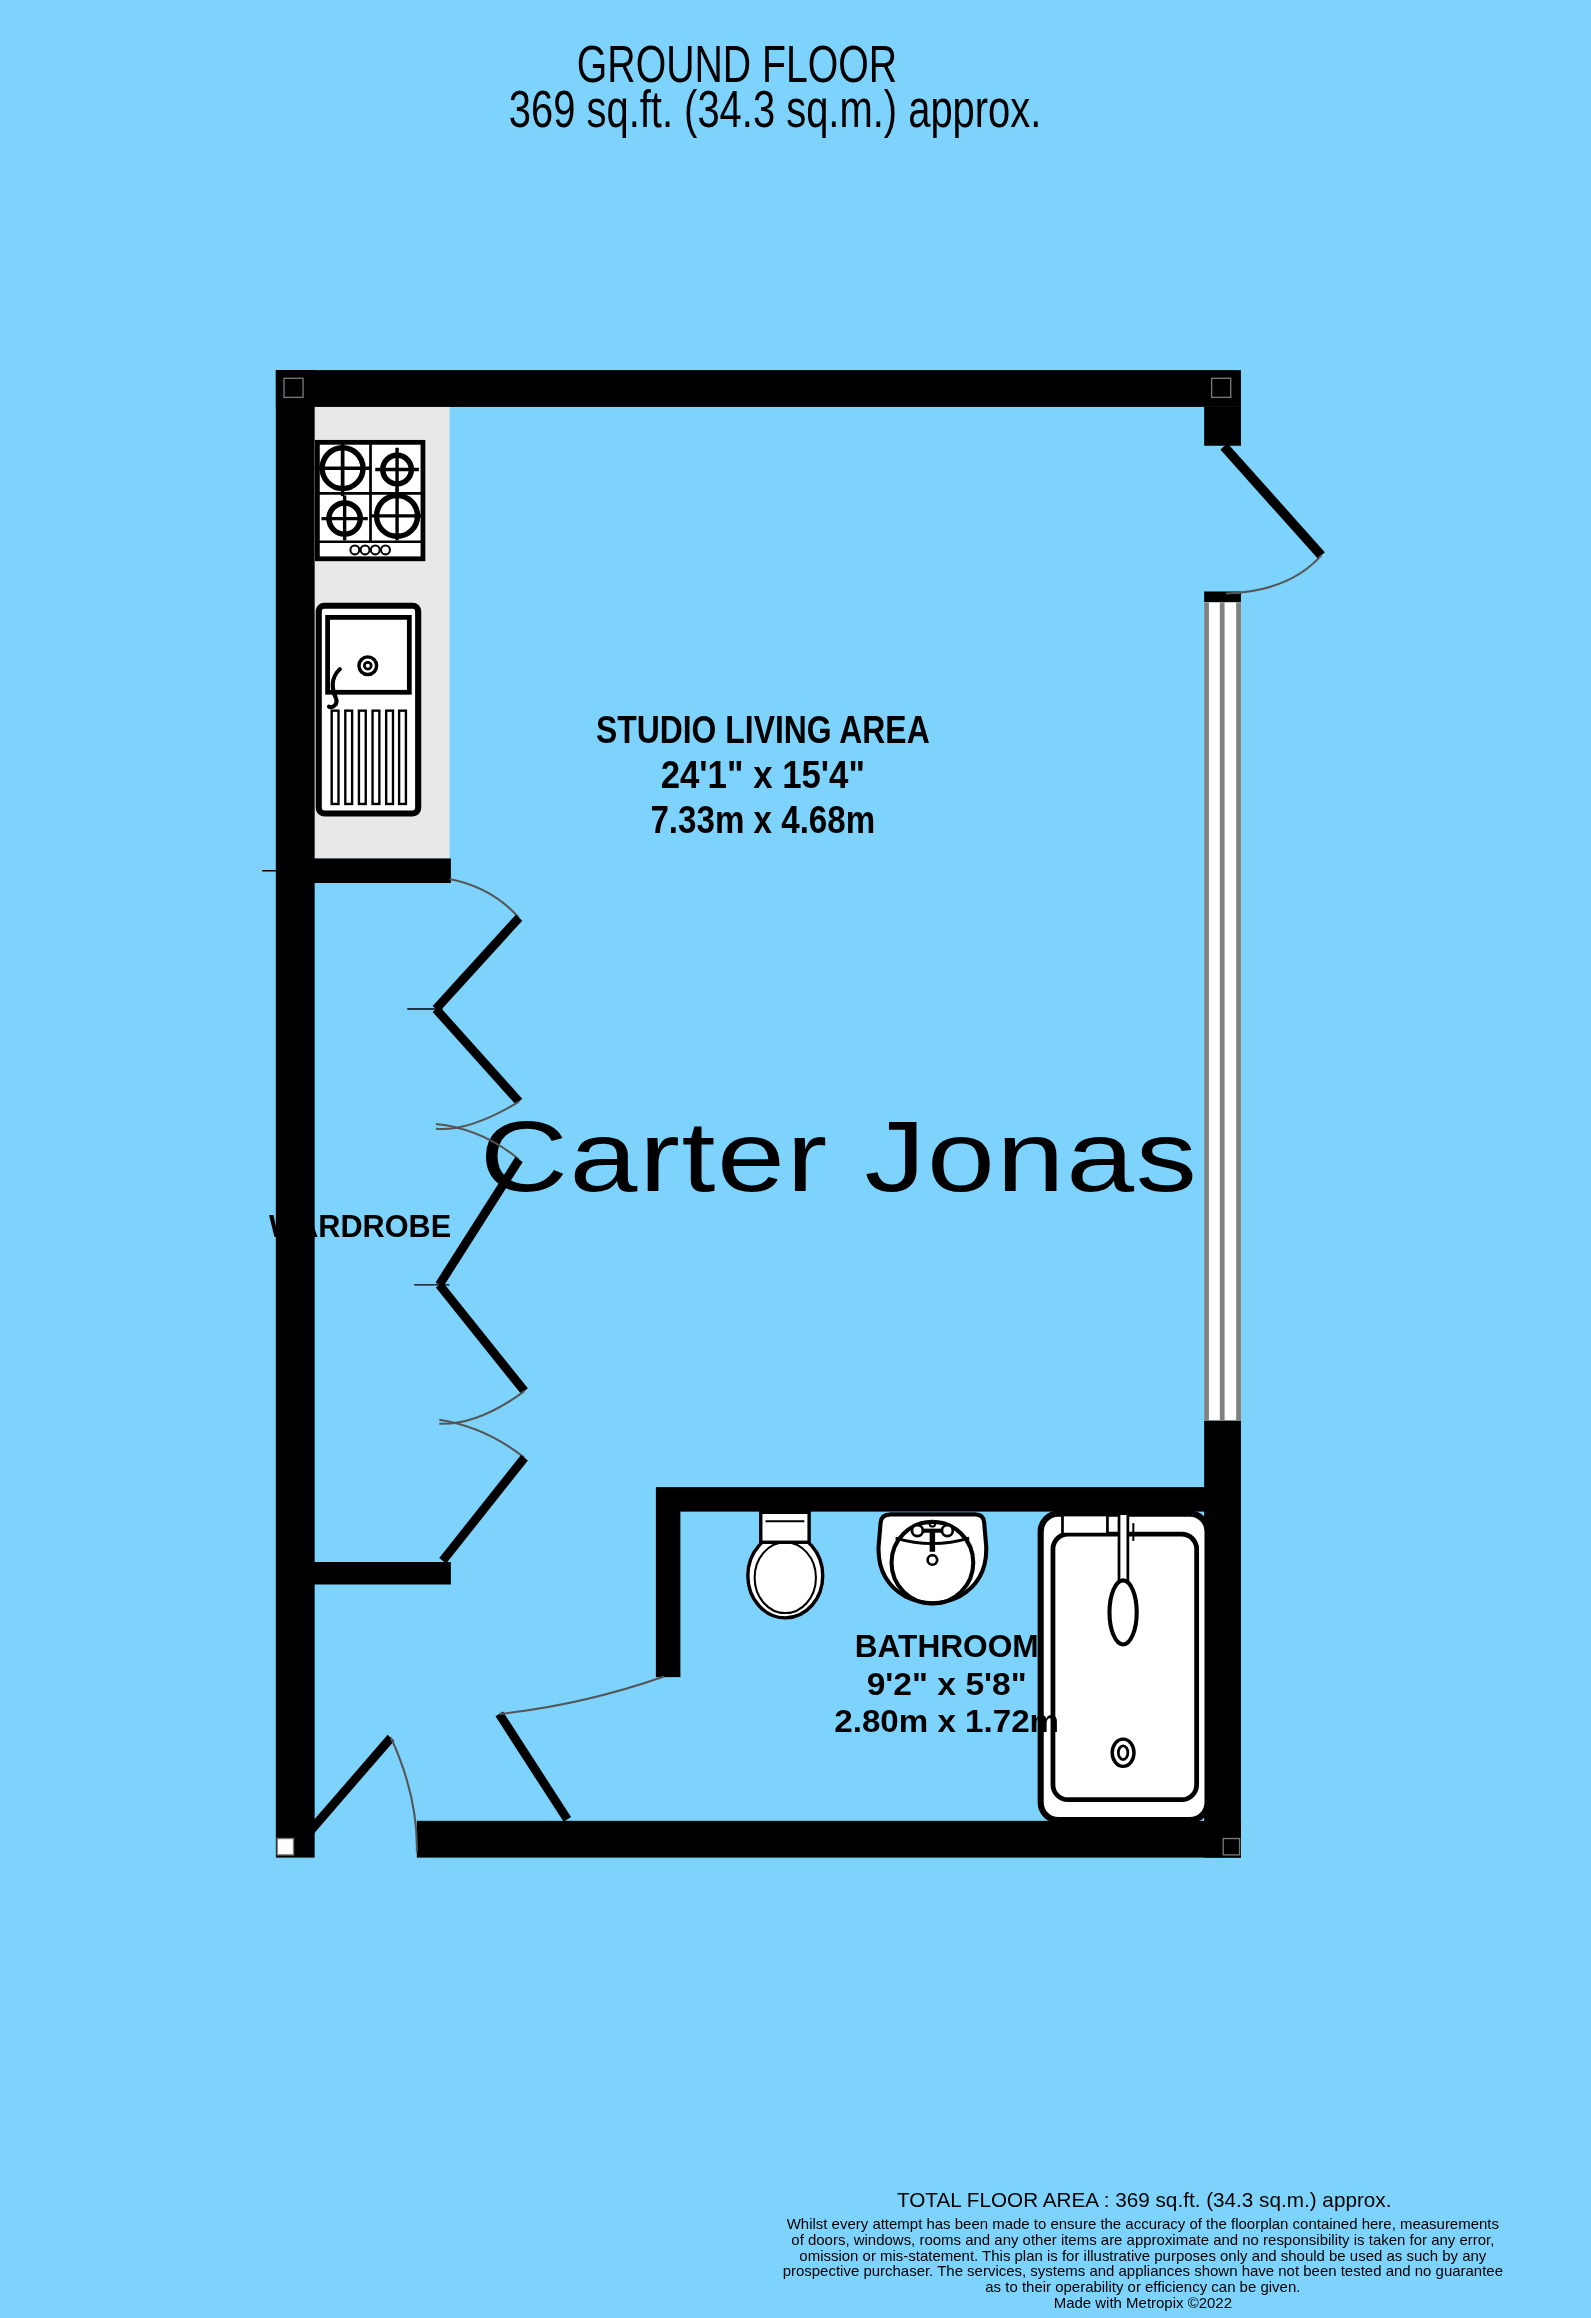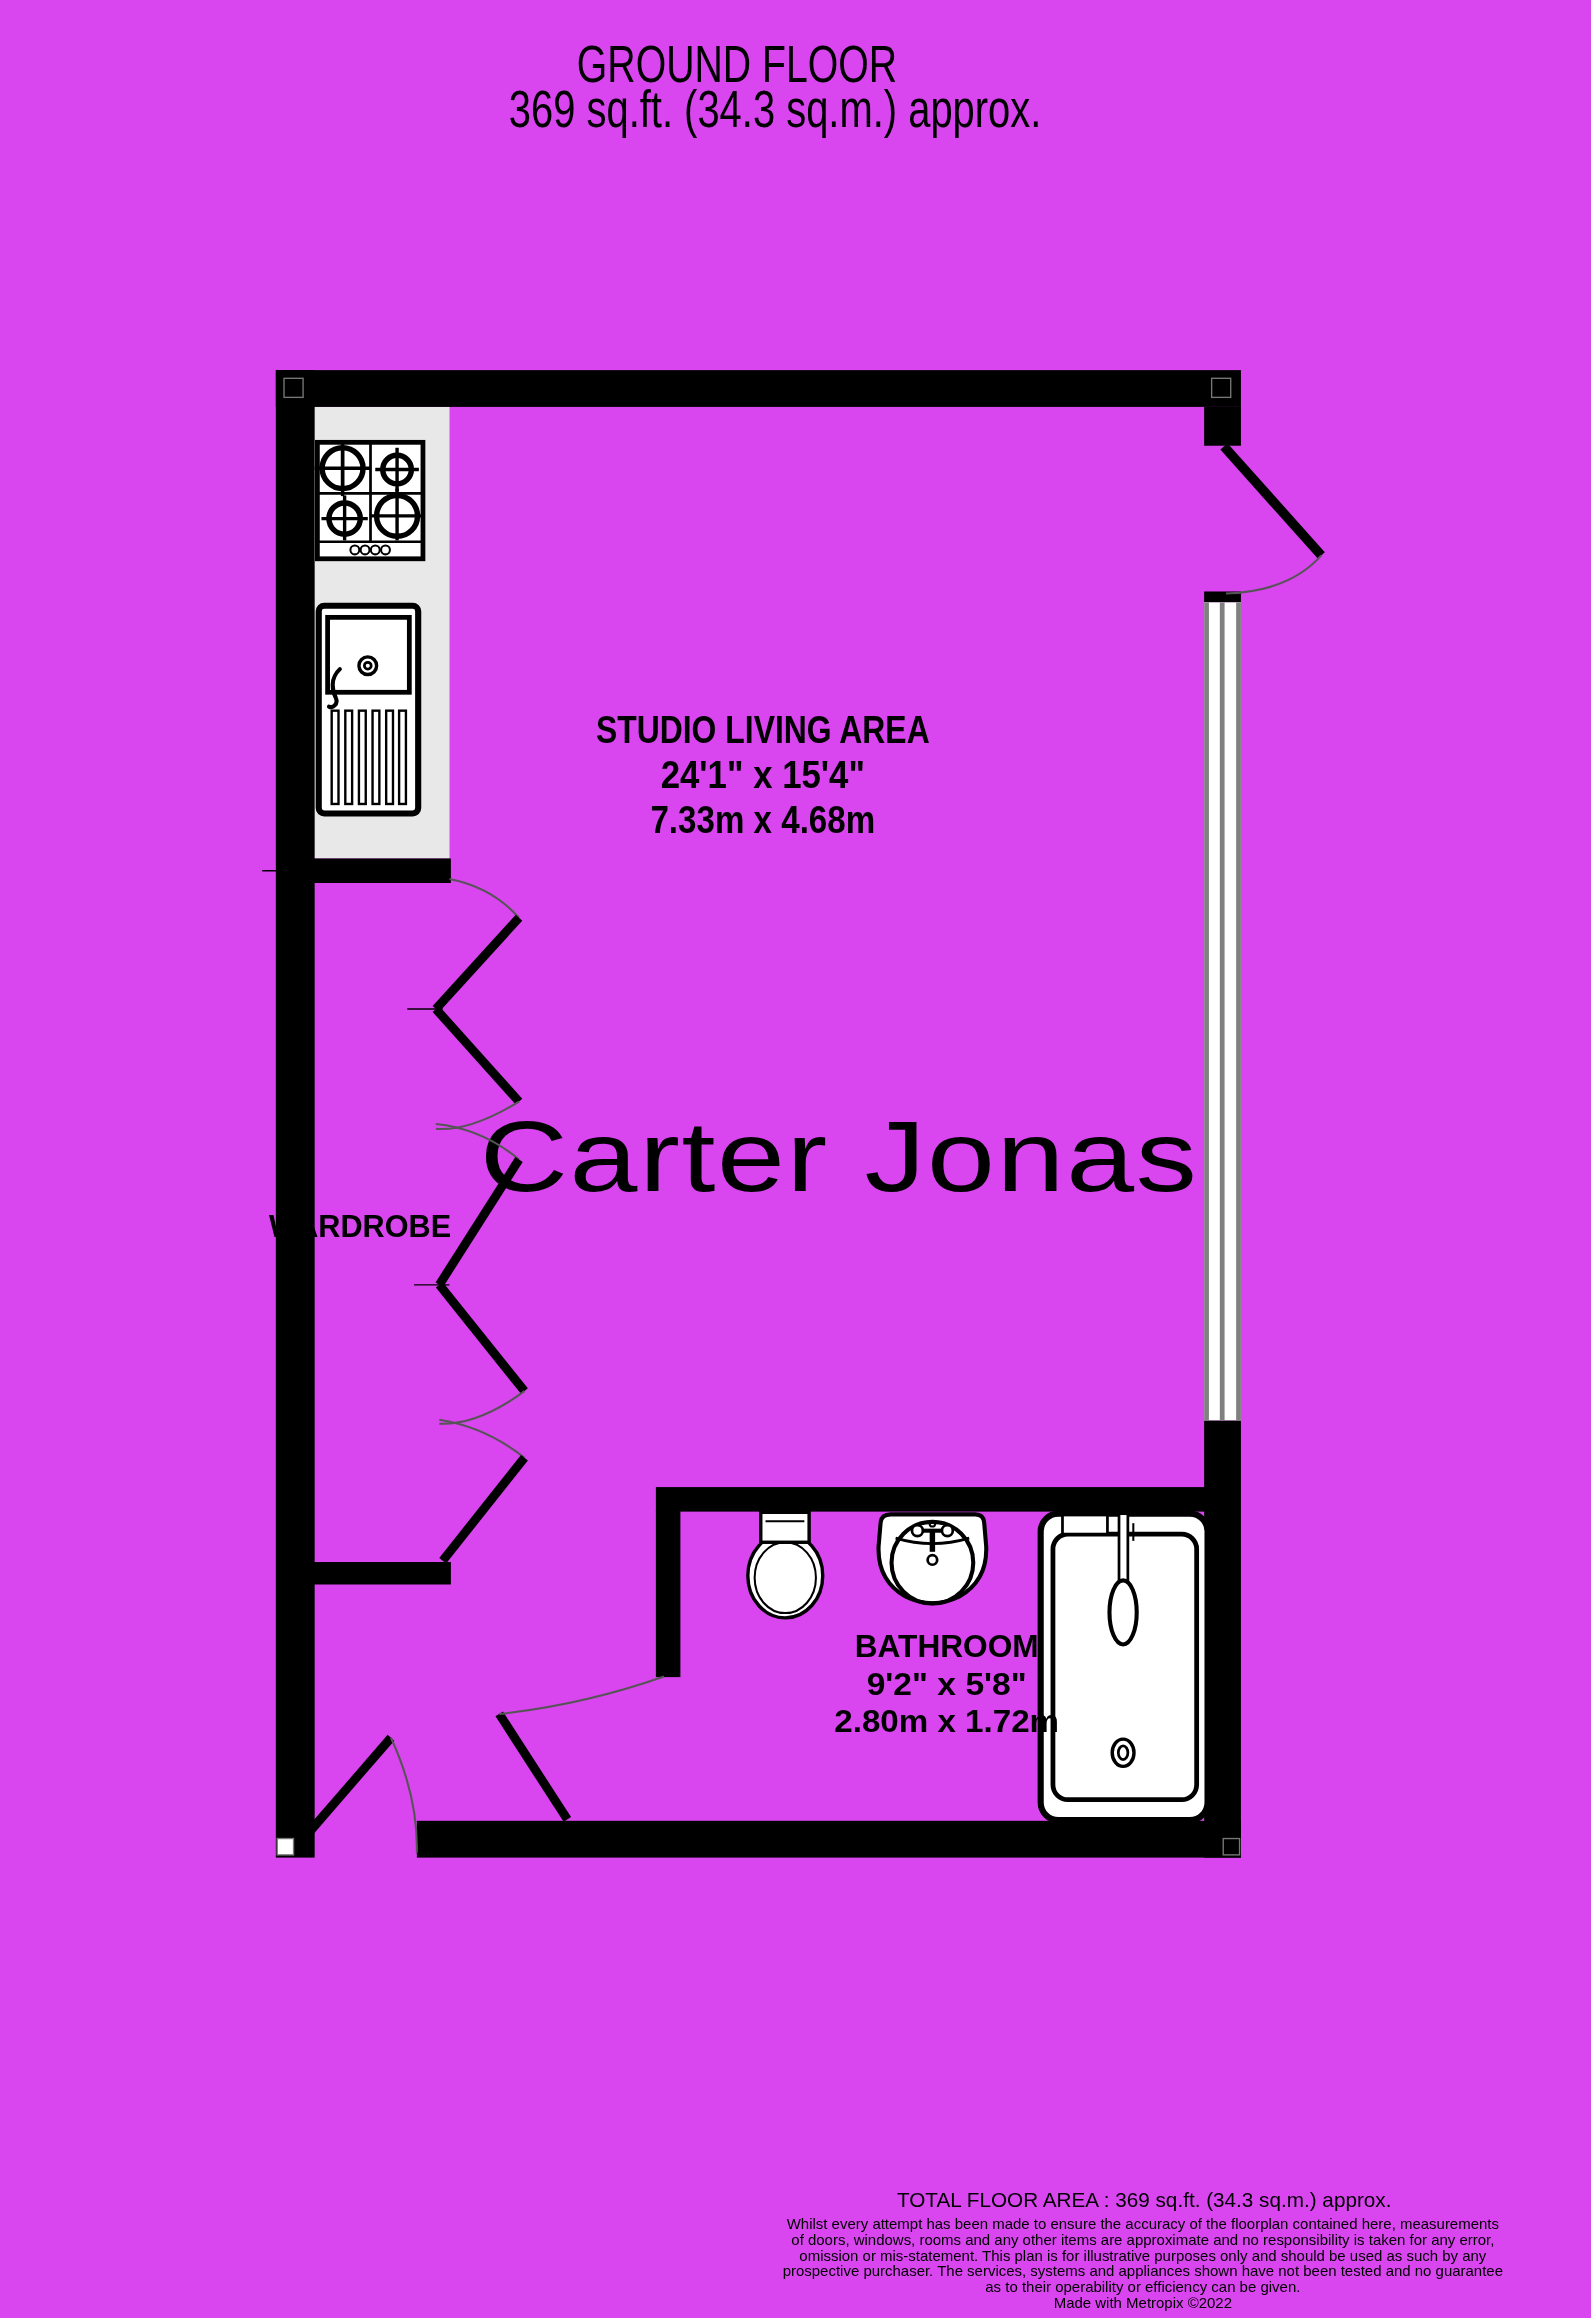--- a/index.html
+++ b/index.html
@@ -1,16 +1,16 @@
 <!DOCTYPE html>
 <html style="font-size:11px"><head>
 <meta charset="utf-8">
 <style>
   html,body{margin:0;padding:0;background:#ffffff;}
-  .page{position:relative;width:1591px;height:2319px;background:#d946ef;overflow:hidden;
+  .page{position:relative;width:1591px;height:2319px;background:#7dd3fc;overflow:hidden;
         font-family:"Liberation Sans", sans-serif;}
   svg{position:absolute;left:0;top:0;}
   text{font-family:"Liberation Sans", sans-serif;fill:#000;}
   .title{font-size:76px;}
   .room-label{font-weight:bold;}
   .studio-label{font-size:58px;}
   .bath-label{font-size:45px;}
   .wardrobe-label{font-size:45px;font-weight:bold;}
   .watermark{font-size:148px;letter-spacing:2px;}
   .total-line{font-size:30px;}

